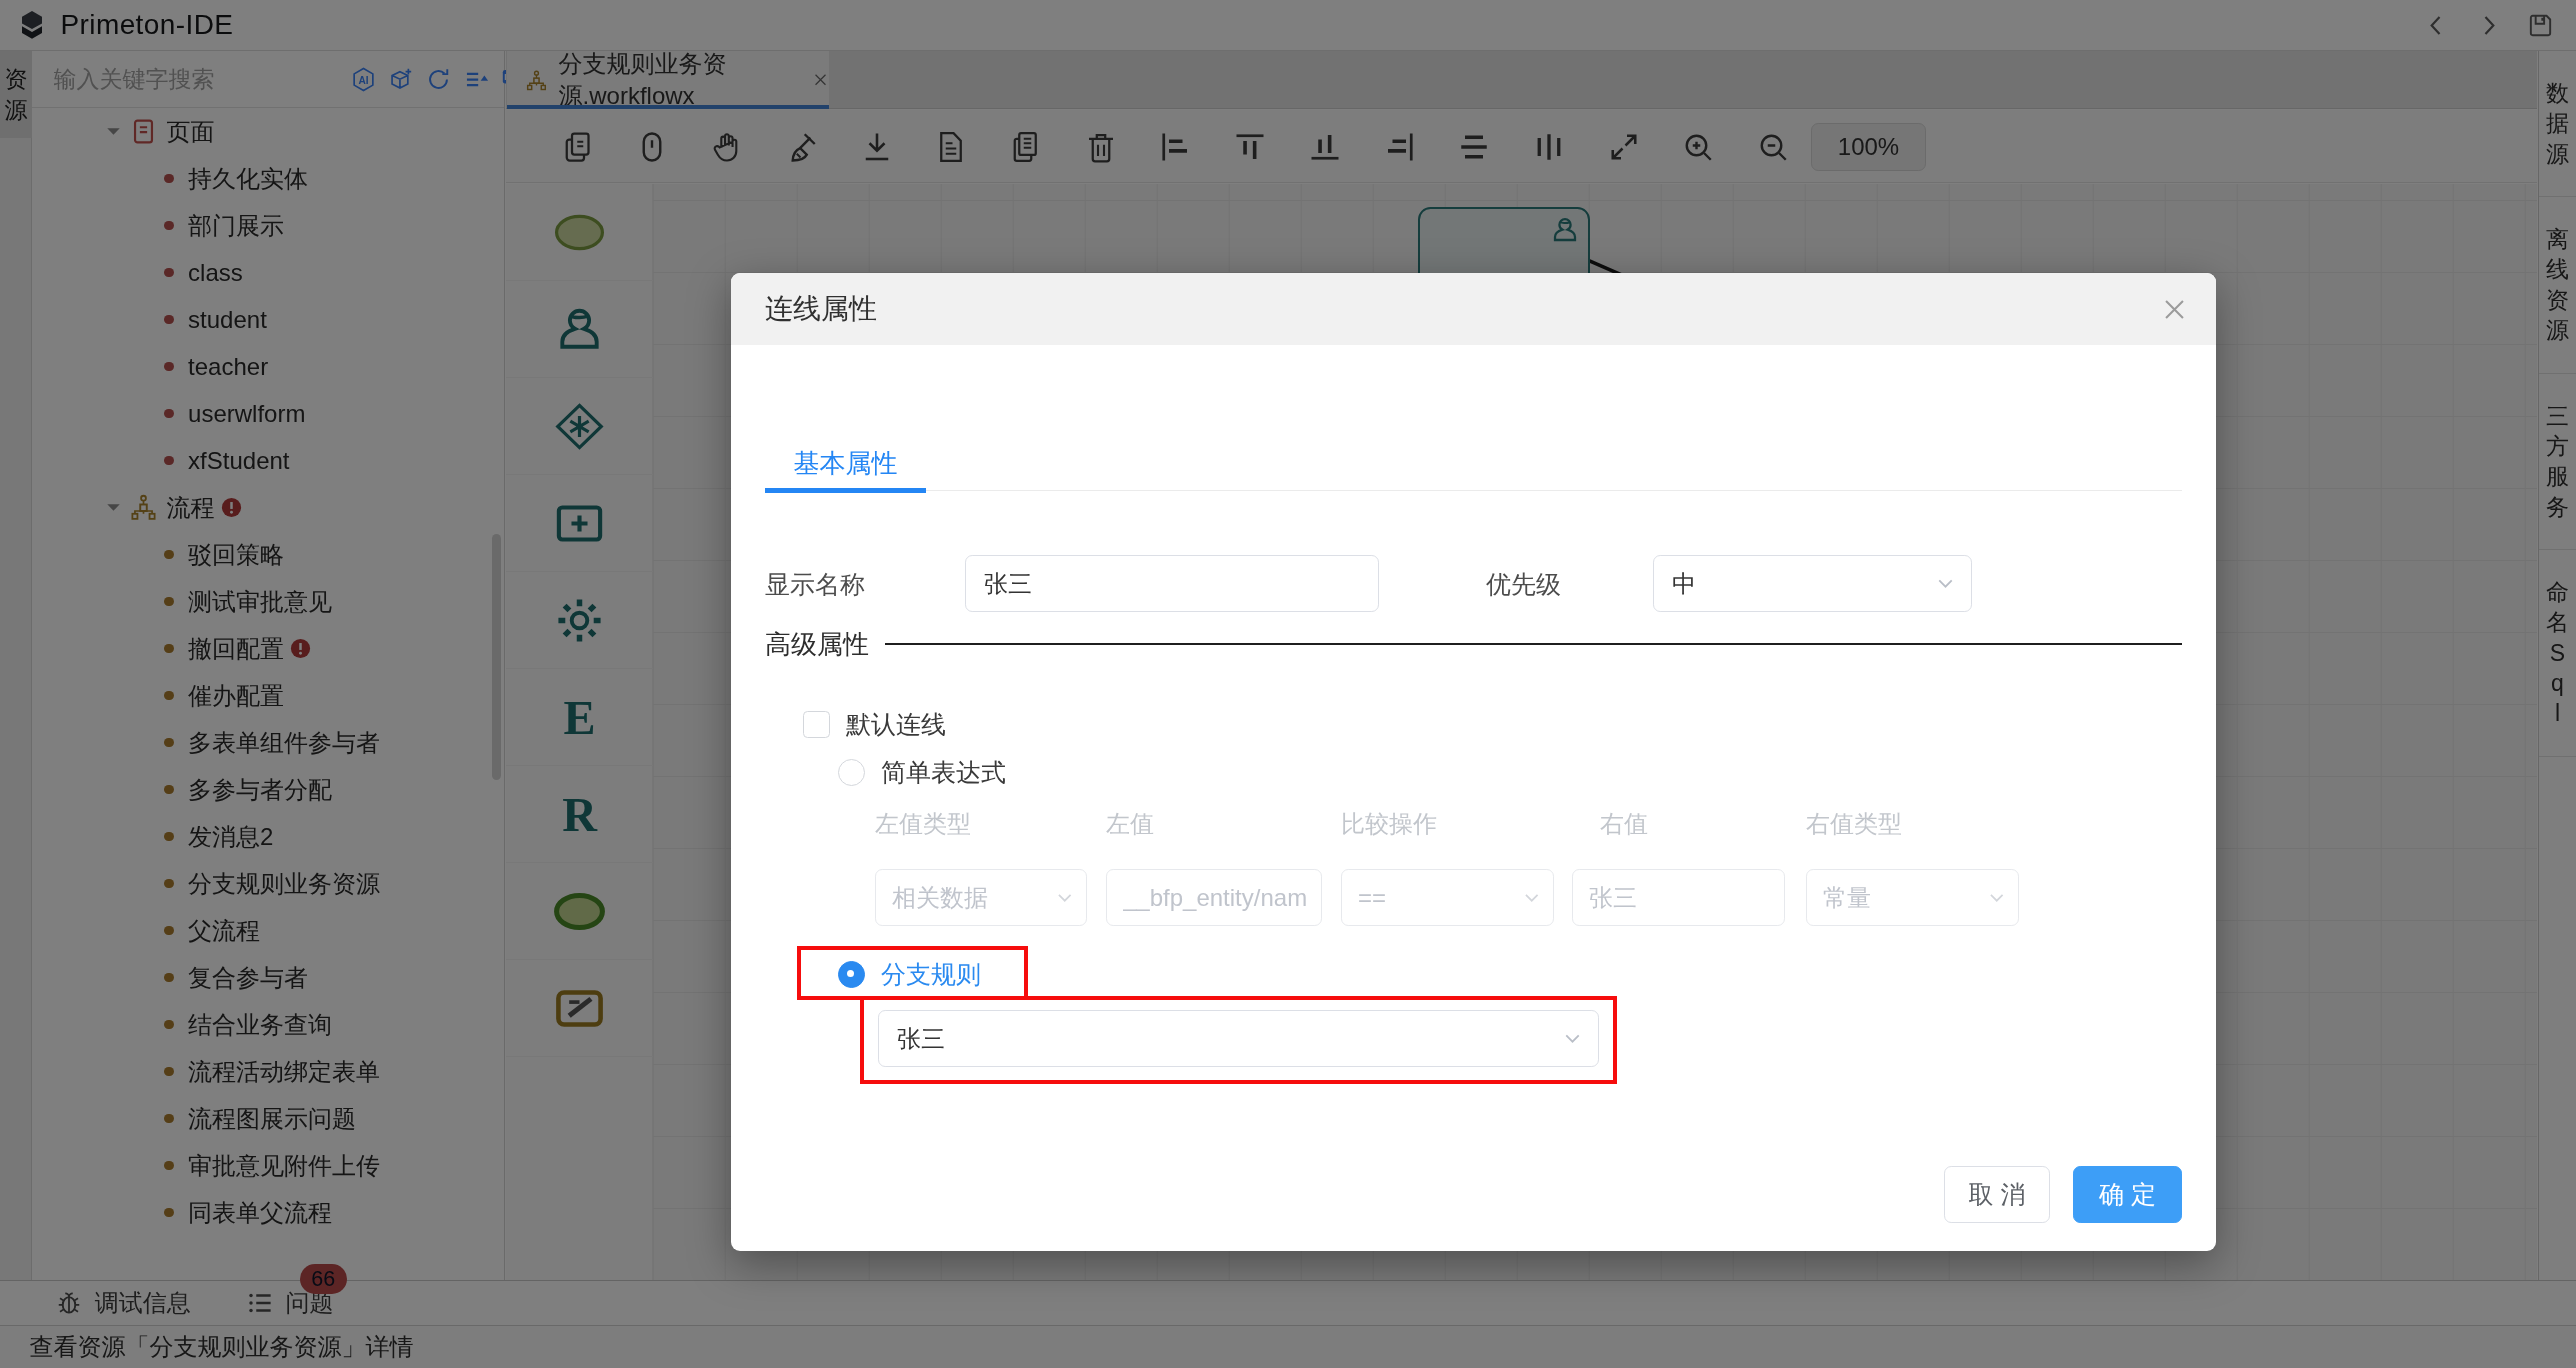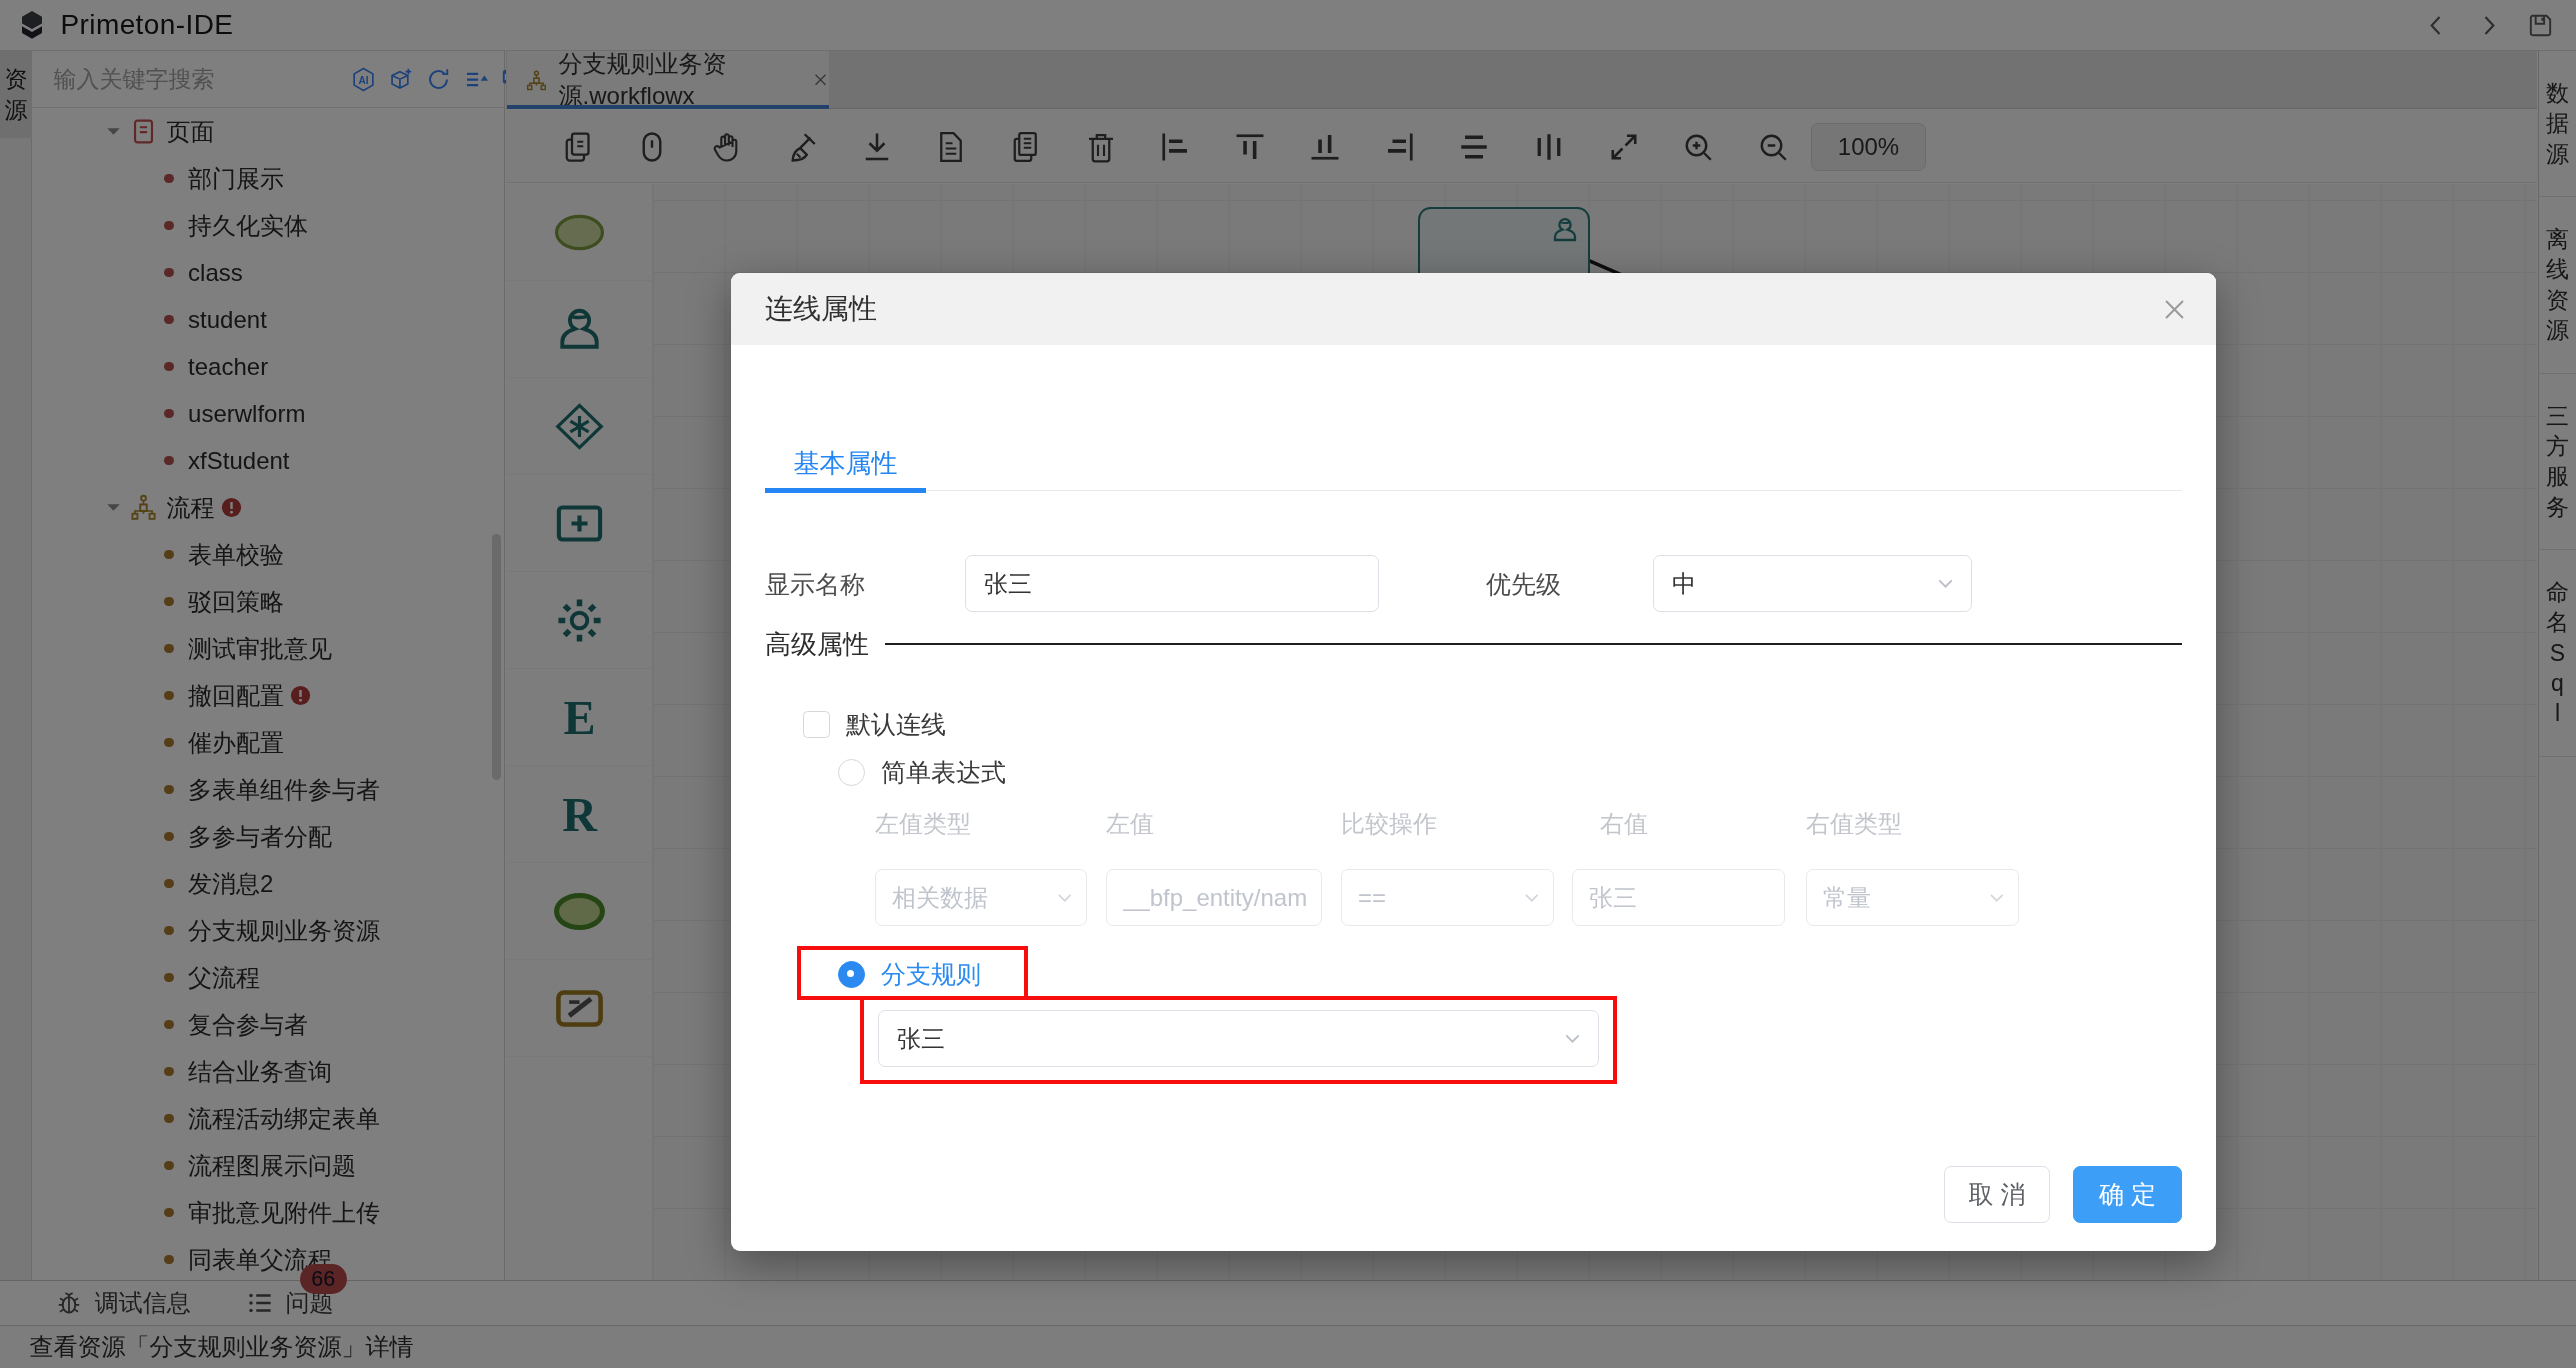--- a/index.html
+++ b/index.html
@@ -202,25 +202,25 @@
           <span class="ic ficon">
             <svg viewBox="0 0 24 24">
               <rect x="5" y="3" width="14" height="18" rx="2" fill="none" stroke="#c0504d" stroke-width="1.8"></rect>
               <path d="M9 8.5h6M9 12.5h6" stroke="#c0504d" stroke-width="1.8"></path>
             </svg>
           </span>
           <span class="flabel">页面</span>
         </div>
         <div class="trow">
           <span class="bullet" style="background: rgb(181, 80, 78);"></span>
+          <span class="clabel">持久化实体</span>
+        </div>
+        <div class="trow">
+          <span class="bullet" style="background: rgb(181, 80, 78);"></span>
           <span class="clabel">部门展示</span>
-        </div>
-        <div class="trow">
-          <span class="bullet" style="background: rgb(181, 80, 78);"></span>
-          <span class="clabel">持久化实体</span>
         </div>
         <div class="trow">
           <span class="bullet" style="background: rgb(181, 80, 78);"></span>
           <span class="clabel">class</span>
         </div>
         <div class="trow">
           <span class="bullet" style="background: rgb(181, 80, 78);"></span>
           <span class="clabel">student</span>
         </div>
         <div class="trow">
@@ -251,24 +251,20 @@
             </svg>
           </span>
           <span class="flabel">流程</span>
           <span class="ic errbadge">
             <svg viewBox="0 0 24 24">
               <circle cx="12" cy="12" r="10" fill="#b03a3a"></circle>
               <path d="M12 6.3v7.2" stroke="#fff" stroke-width="2.6"></path>
               <circle cx="12" cy="17" r="1.5" fill="#fff"></circle>
             </svg>
           </span>
-        </div>
-        <div class="trow">
-          <span class="bullet" style="background: rgb(170, 125, 46);"></span>
-          <span class="clabel">表单校验</span>
         </div>
         <div class="trow">
           <span class="bullet" style="background: rgb(170, 125, 46);"></span>
           <span class="clabel">驳回策略</span>
         </div>
         <div class="trow">
           <span class="bullet" style="background: rgb(170, 125, 46);"></span>
           <span class="clabel">测试审批意见</span>
         </div>
         <div class="trow">

